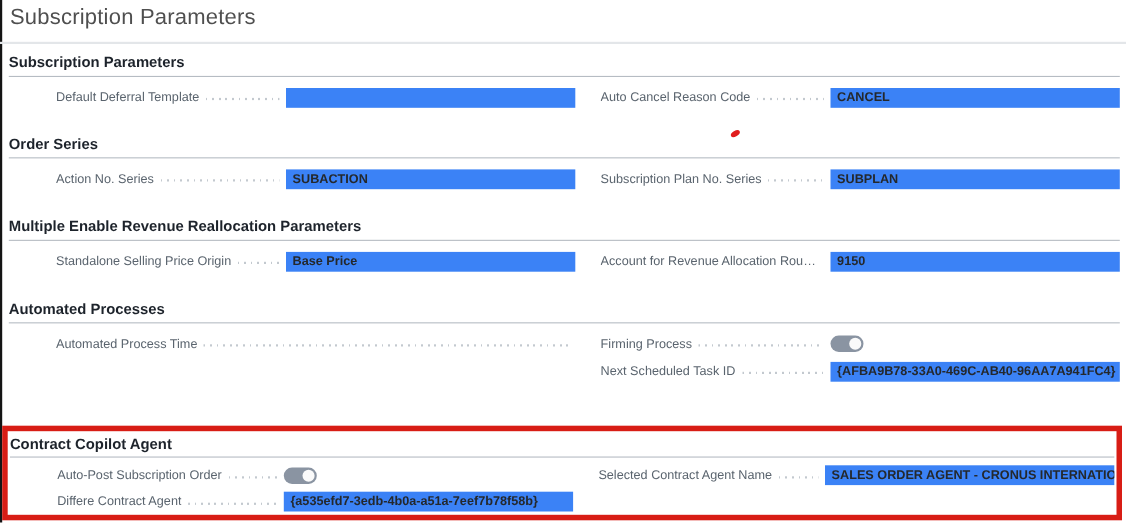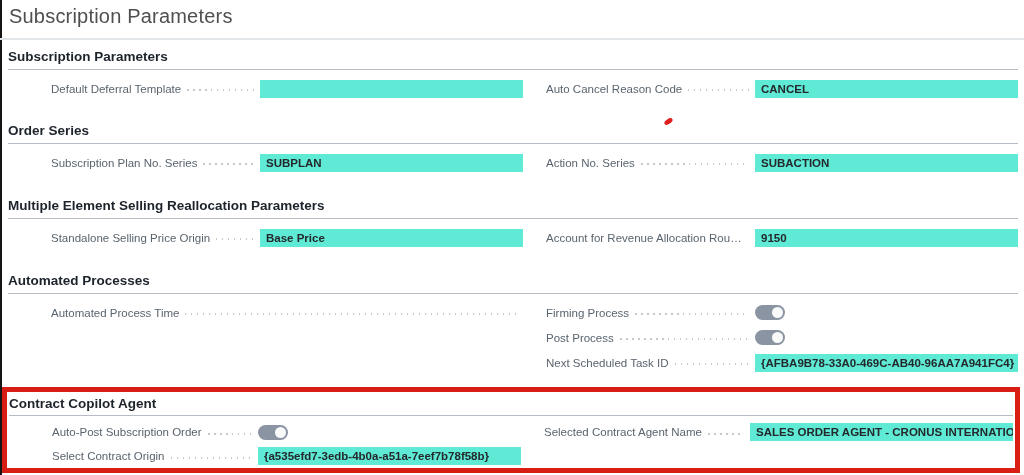--- a/index.html
+++ b/index.html
@@ -27,21 +27,21 @@
   .flabel {
     flex:0 1 auto; min-width:0; font-size:11.5px; color:#5a646e;
     white-space:nowrap; overflow:hidden; text-overflow:ellipsis;
   }
   .dots {
     flex:1 1 0; min-width:0; height:2px; margin:0 6px; align-self:center; margin-top:3px;
     background-image:repeating-linear-gradient(to right,#c3c9cf 0,#c3c9cf 1.5px,transparent 1.5px,transparent 6px);
   }
   .control { flex:0 0 263px; width:263px; display:flex; align-items:center; }
   .input-box {
-    width:100%; height:18px; line-height:18px; background:#5eead4;
+    width:100%; height:18px; line-height:18px; background:#3b82f6;
     font-size:11.5px; font-weight:600; color:#24282c; padding:0 6px;
     white-space:nowrap; overflow:hidden;
   }
   .toggle { position:relative; width:30px; height:15px; border-radius:8px; background:#8a94a2; }
   .toggle .knob { position:absolute; top:2px; width:11px; height:11px; border-radius:50%; background:#fafafa; }
   .toggle[data-state="on"] .knob { right:2px; }
 
   .copilot-wrap {
     position:absolute; left:2px; top:387px; width:1018px; height:86px;
     border:5px solid #1d4ed8; padding:2px 17px 0 2px;
@@ -85,41 +85,41 @@
       </div>
     </div>
   </div>
 </div>
 
 <div class="section sec-2">
   <div class="section-header">Order Series</div>
   <div class="fields">
     <div class="col">
       <div class="row">
+        <span class="flabel">Action No. Series</span>
+        <span class="dots"></span>
+        <span class="control">
+            <span class="input-box">SUBACTION</span>
+          </span>
+      </div>
+    </div>
+    <div class="col">
+      <div class="row">
         <span class="flabel">Subscription Plan No. Series</span>
         <span class="dots"></span>
         <span class="control">
             <span class="input-box">SUBPLAN</span>
           </span>
       </div>
     </div>
-    <div class="col">
-      <div class="row">
-        <span class="flabel">Action No. Series</span>
-        <span class="dots"></span>
-        <span class="control">
-            <span class="input-box">SUBACTION</span>
-          </span>
-      </div>
-    </div>
   </div>
 </div>
 
 <div class="section sec-3">
-  <div class="section-header">Multiple Element Selling Reallocation Parameters</div>
+  <div class="section-header">Multiple Enable Revenue Reallocation Parameters</div>
   <div class="fields">
     <div class="col">
       <div class="row">
         <span class="flabel">Standalone Selling Price Origin</span>
         <span class="dots"></span>
         <span class="control">
             <span class="input-box">Base Price</span>
           </span>
       </div>
     </div>
@@ -140,29 +140,20 @@
   <div class="fields">
     <div class="col">
       <div class="row">
         <span class="flabel">Automated Process Time</span>
         <span class="dots"></span>
       </div>
     </div>
     <div class="col">
       <div class="row">
         <span class="flabel">Firming Process</span>
-        <span class="dots"></span>
-        <span class="control">
-            <span class="toggle" data-state="on">
-              <span class="knob"></span>
-            </span>
-          </span>
-      </div>
-      <div class="row">
-        <span class="flabel">Post Process</span>
         <span class="dots"></span>
         <span class="control">
             <span class="toggle" data-state="on">
               <span class="knob"></span>
             </span>
           </span>
       </div>
       <div class="row">
         <span class="flabel">Next Scheduled Task ID</span>
         <span class="dots"></span>
@@ -182,21 +173,21 @@
         <div class="row">
           <span class="flabel">Auto-Post Subscription Order</span>
           <span class="dots"></span>
           <span class="control">
               <span class="toggle" data-state="on">
                 <span class="knob"></span>
               </span>
             </span>
         </div>
         <div class="row">
-          <span class="flabel">Select Contract Origin</span>
+          <span class="flabel">Differe Contract Agent</span>
           <span class="dots"></span>
           <span class="control">
               <span class="input-box">{a535efd7-3edb-4b0a-a51a-7eef7b78f58b}</span>
             </span>
         </div>
       </div>
       <div class="col">
         <div class="row">
           <span class="flabel">Selected Contract Agent Name</span>
           <span class="dots"></span>

